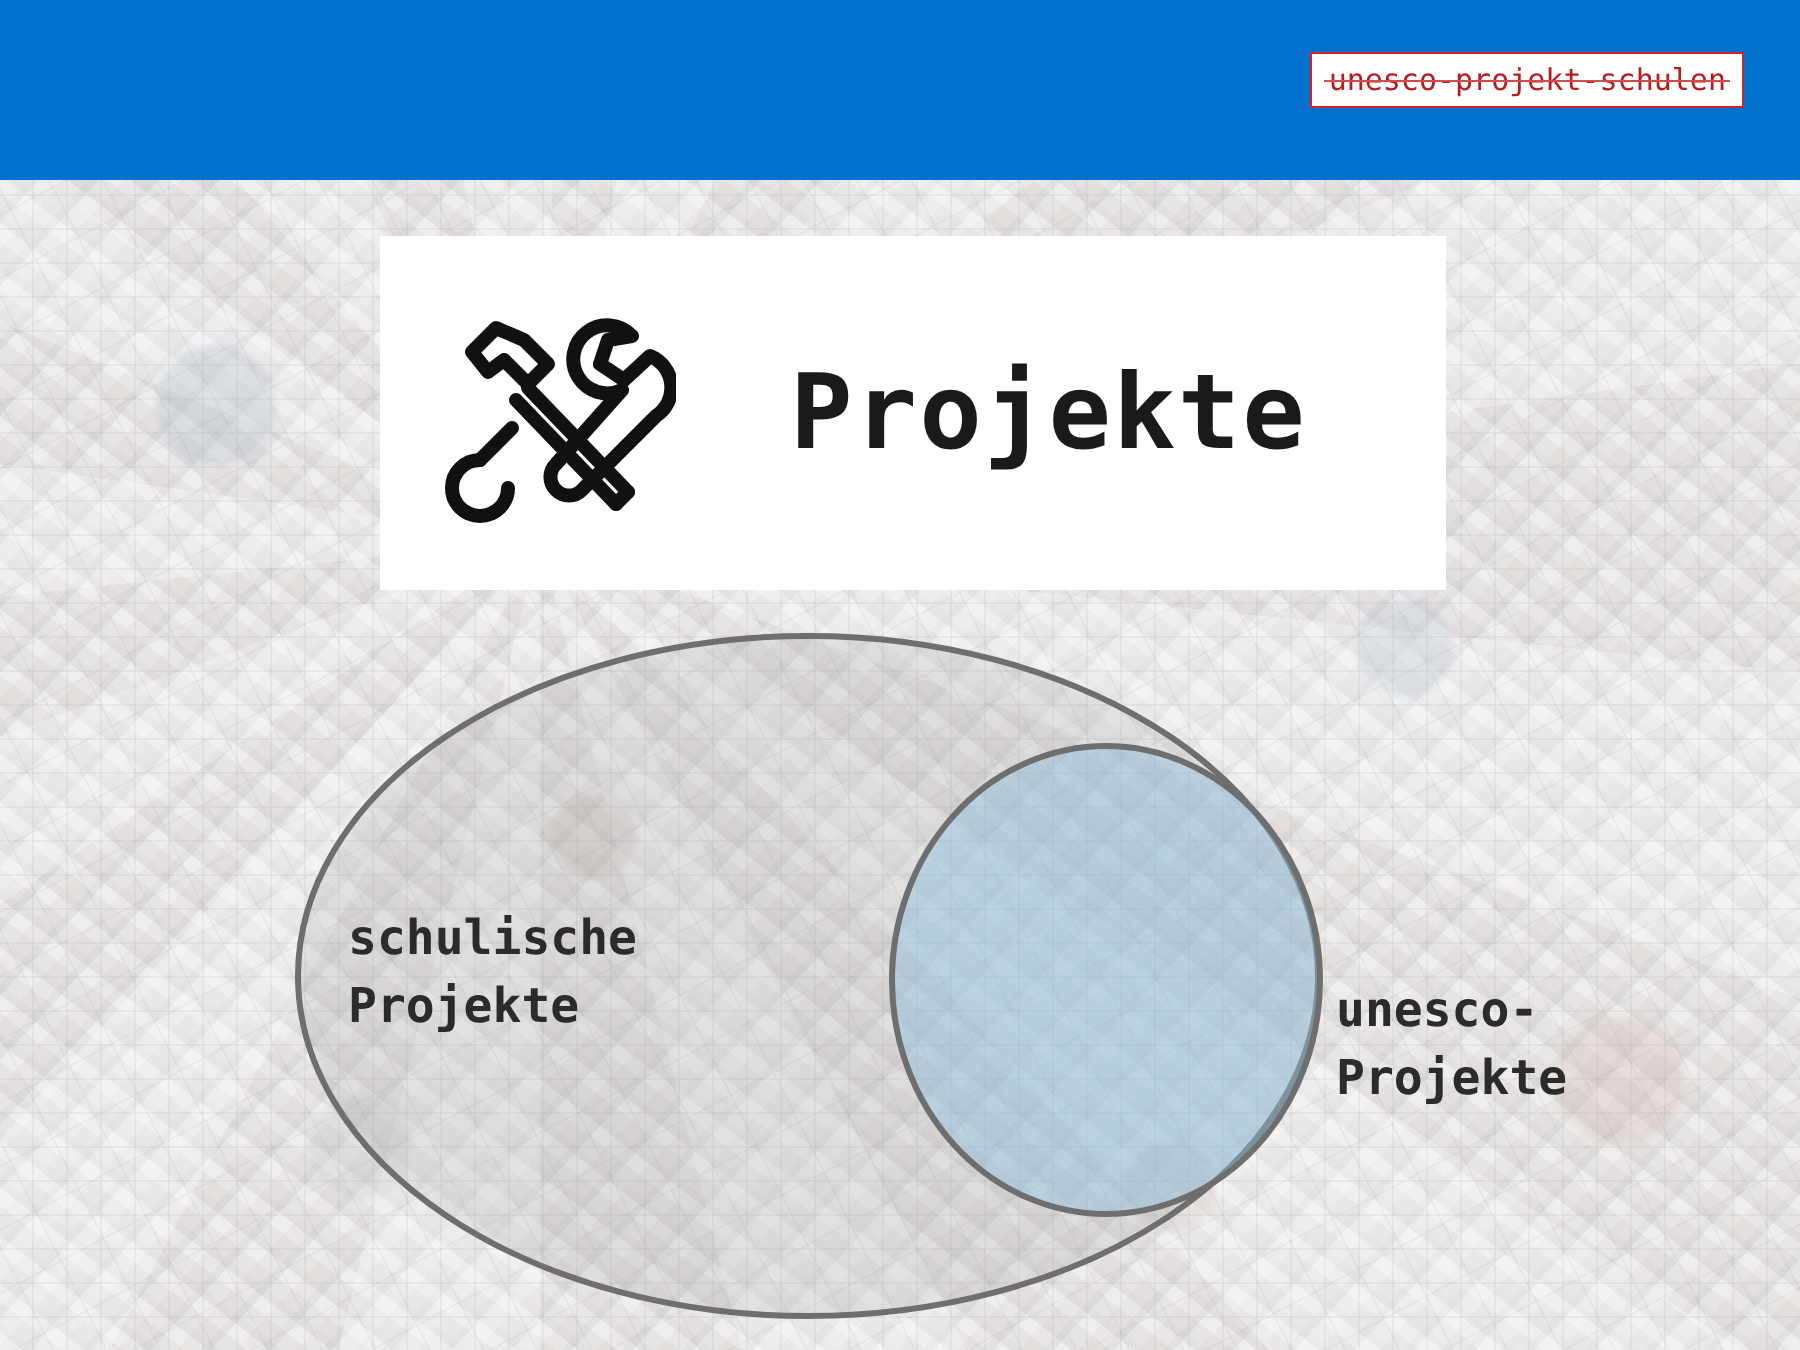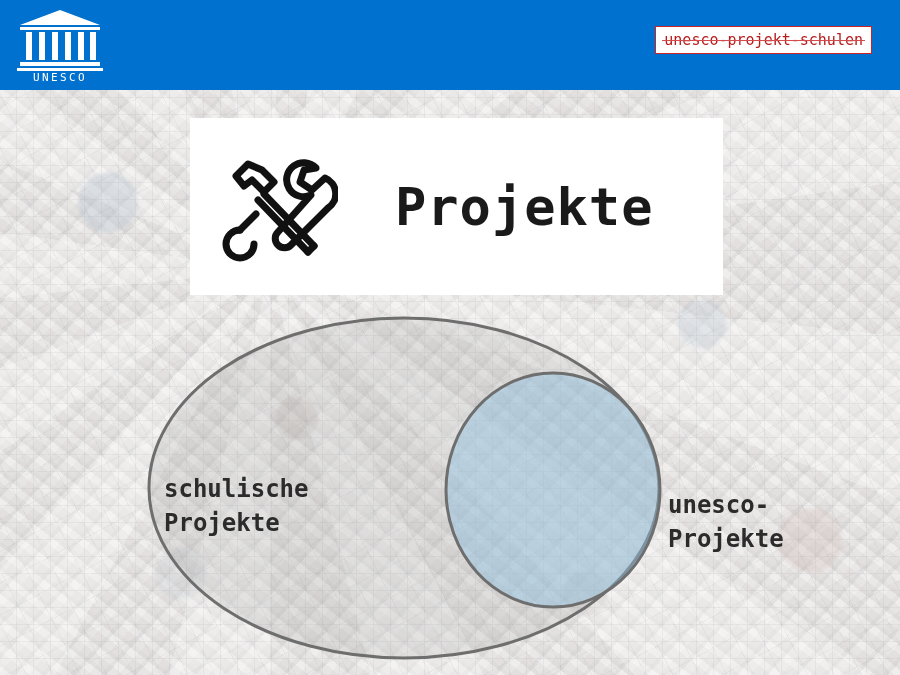--- a/index.html
+++ b/index.html
@@ -138,24 +138,23 @@
   .venn-label {
     position: absolute;
     font-family: "DejaVu Sans Mono", monospace;
     font-weight: bold;
     font-size: 24px;
     color: #2b2b2b;
     line-height: 1.42;
     z-index: 4;
   }
   .label-left {
-    left: 164px;
+    left: 174px;
     top: 452px;
     width: 240px;
-    margin-top: 20px;
   }
   .label-right {
     left: 668px;
     top: 452px;
     width: 200px;
     margin-top: 36px;
   }
 </style>
 </head>
 <body>
@@ -192,39 +191,19 @@
         <path d="M98 20 a17 17 0 1 0 -5 27 L60 84 a9 9 0 0 0 0 13 a9 9 0 0 0 13 0 L110 60 a17 17 0 0 0 -3 -30 L94 42 L82 34 L86 22 Z"></path>
 
         <path d="M36 96 a14 14 0 1 1 -14 -14"></path>
         <path d="M22 82 L38 66"></path>
       </g>
     </svg>
     <div class="title-text">Projekte</div>
   </div>
 
   <div class="header">
-    <div class="unesco-logo">
-      <svg viewBox="0 0 92 74">
-        <g fill="#ffffff">
-
-          <polygon points="46,2 86,17 6,17"></polygon>
-          <rect x="6" y="19" width="80" height="3"></rect>
-
-          <rect x="12" y="24" width="6" height="28"></rect>
-          <rect x="25" y="24" width="6" height="28"></rect>
-          <rect x="38" y="24" width="6" height="28"></rect>
-          <rect x="51" y="24" width="6" height="28"></rect>
-          <rect x="64" y="24" width="6" height="28"></rect>
-          <rect x="76" y="24" width="6" height="28"></rect>
-
-          <rect x="6" y="54" width="80" height="4"></rect>
-          <rect x="3" y="60" width="86" height="3"></rect>
-        </g>
-        <text x="46" y="73" fill="#ffffff" font-family="DejaVu Sans Mono, monospace" font-size="11" letter-spacing="2.4" text-anchor="middle">UNESCO</text>
-      </svg>
-    </div>
 
     <div class="url-box">
       <span class="url-text">unesco-projekt-schulen</span>
     </div>
   </div>
 
 </div>
 
 </body></html>

